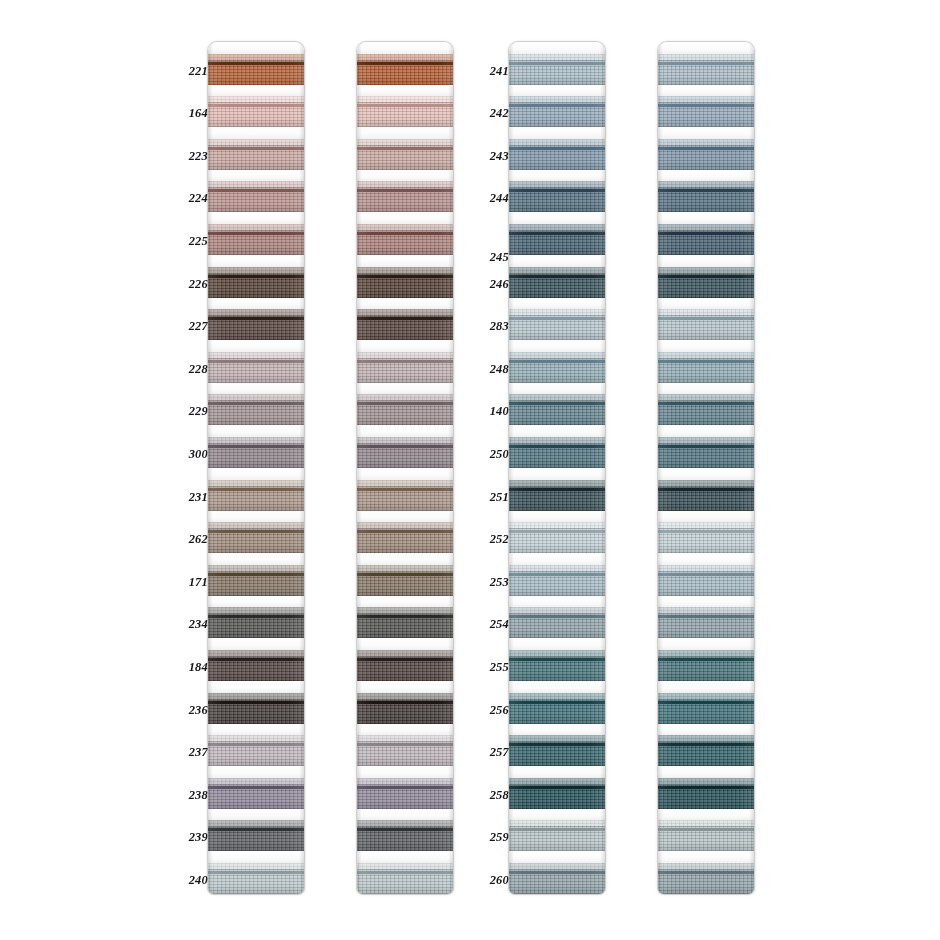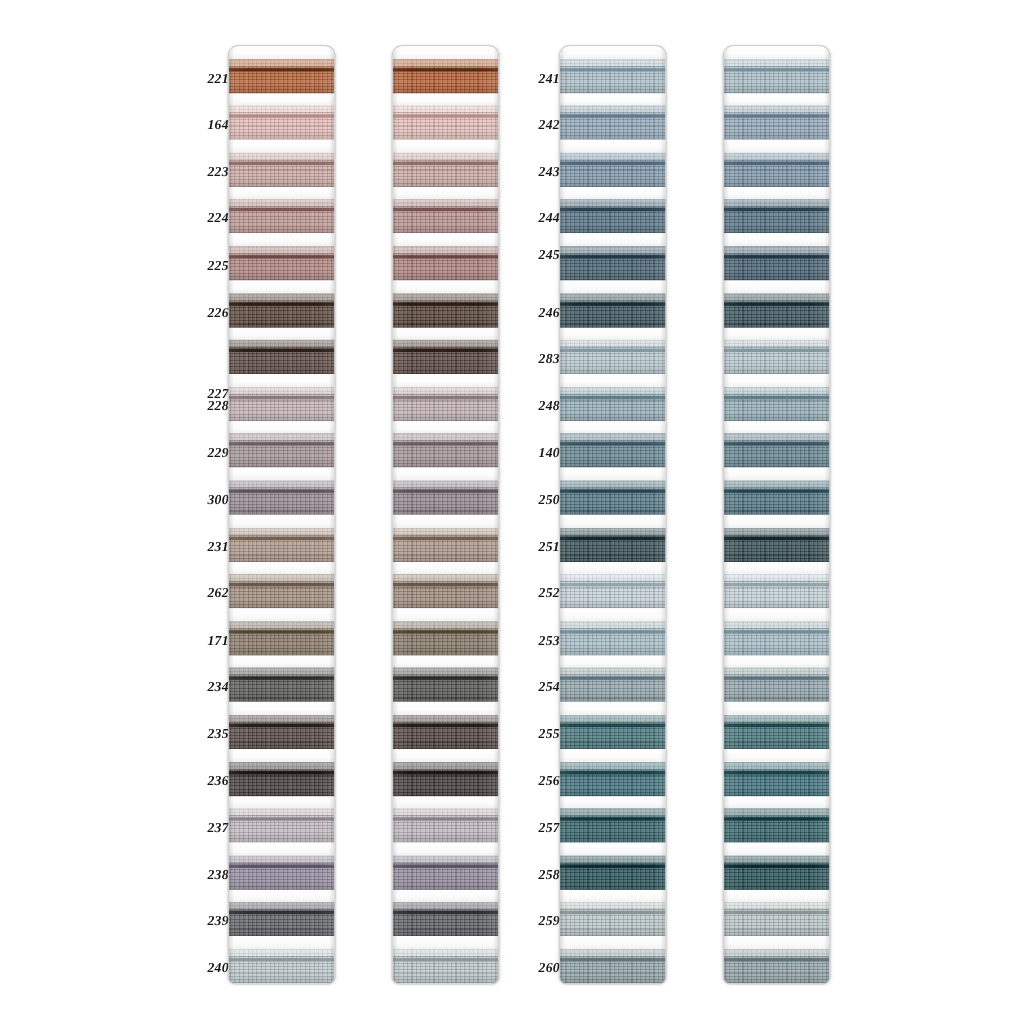--- a/index.html
+++ b/index.html
@@ -133,29 +133,29 @@
 
 <div id="card">
     <div class="col" style="left: 174px; width: 130px;">
       <div class="labels">
         <div class="label" style="top: 64.6px;">221</div>
         <div class="label" style="top: 107.2px;">164</div>
         <div class="label" style="top: 149.8px;">223</div>
         <div class="label" style="top: 192.4px;">224</div>
         <div class="label" style="top: 235px;">225</div>
         <div class="label" style="top: 277.6px;">226</div>
-        <div class="label" style="top: 320.2px; margin-top: 32px;">227</div>
+        <div class="label" style="top: 320.2px;">227</div>
         <div class="label" style="top: 362.8px;">228</div>
         <div class="label" style="top: 405.4px;">229</div>
         <div class="label" style="top: 448px;">300</div>
         <div class="label" style="top: 490.6px;">231</div>
         <div class="label" style="top: 533.2px;">262</div>
         <div class="label" style="top: 575.8px;">171</div>
         <div class="label" style="top: 618.4px;">234</div>
-        <div class="label" style="top: 661px;">235</div>
+        <div class="label" style="top: 661px;">184</div>
         <div class="label" style="top: 703.6px;">236</div>
         <div class="label" style="top: 746.2px;">237</div>
         <div class="label" style="top: 788.8px;">238</div>
         <div class="label" style="top: 831.4px;">239</div>
         <div class="label" style="top: 874px;">240</div>
       </div>
       <div class="strip" style="left: 34px; top: 42px; width: 96px; height: 852px;">
         <div class="gap" style="top: 0px; height: 11.6px;"></div>
         <div class="band" title="221 rust-orange" style="top: 11.6px; height: 31px; background: rgb(176, 90, 46);">
           <div class="weave"></div>
@@ -444,21 +444,21 @@
         </div>
         <div class="gap" style="top: 852px; bottom: 0px;"></div>
       </div>
     </div>
     <div class="col" style="left: 475px; width: 130px;">
       <div class="labels">
         <div class="label" style="top: 64.6px;">241</div>
         <div class="label" style="top: 107.2px;">242</div>
         <div class="label" style="top: 149.8px;">243</div>
         <div class="label" style="top: 192.4px;">244</div>
-        <div class="label" style="top: 225px;">245</div>
+        <div class="label" style="top: 251px;">245</div>
         <div class="label" style="top: 277.6px;">246</div>
         <div class="label" style="top: 320.2px;">283</div>
         <div class="label" style="top: 362.8px;">248</div>
         <div class="label" style="top: 405.4px;">140</div>
         <div class="label" style="top: 448px;">250</div>
         <div class="label" style="top: 490.6px;">251</div>
         <div class="label" style="top: 533.2px;">252</div>
         <div class="label" style="top: 575.8px;">253</div>
         <div class="label" style="top: 618.4px;">254</div>
         <div class="label" style="top: 661px;">255</div>

